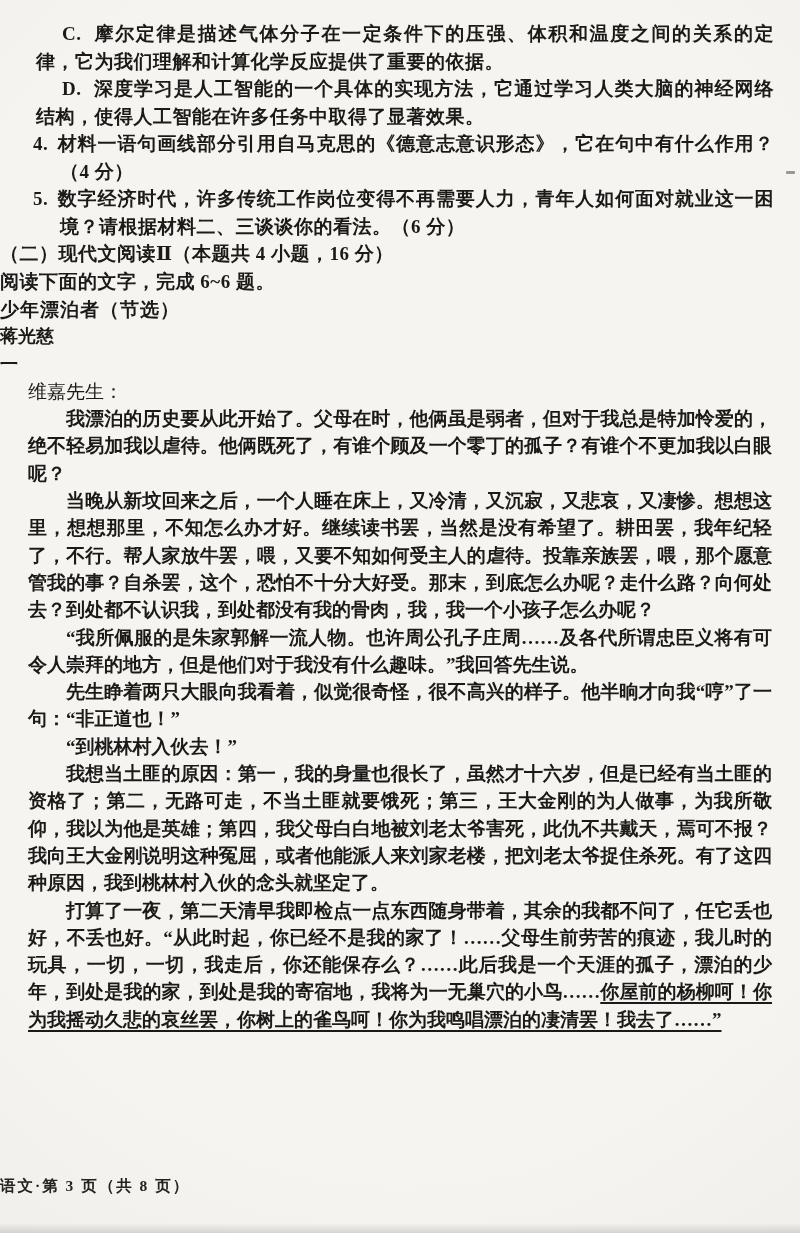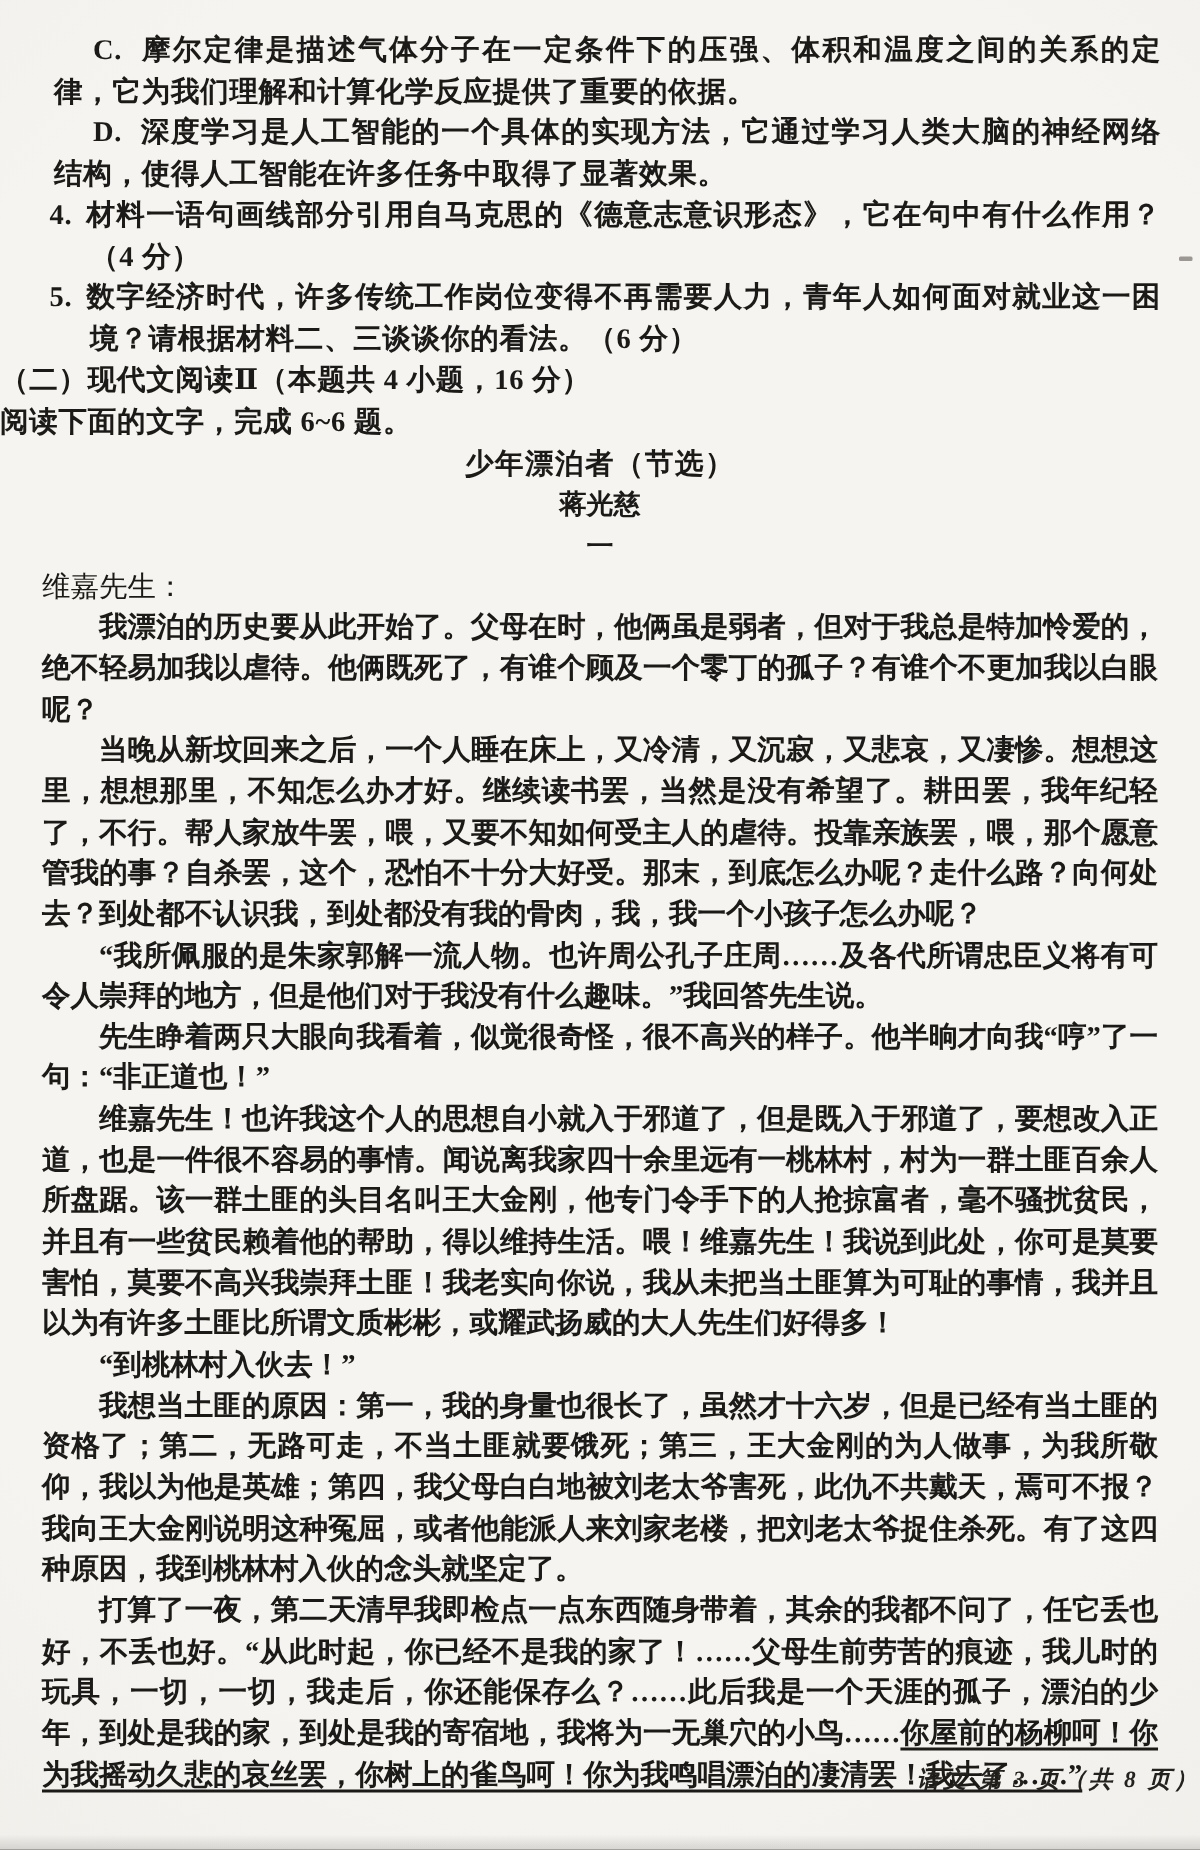--- a/index.html
+++ b/index.html
@@ -48,21 +48,21 @@
   .opt-label { margin-right: 12px; }
   .qitem {
     padding-left: 60px;
     padding-right: 26px;
     text-indent: -27px;
   }
   .q-num { margin-right: 9px; }
   .section-heading { margin-left: 30px; padding-right: 42px; }
   .instruction { margin-left: 63px; padding-right: 26px; }
   
-  .title-block { text-align: center; line-height: 27.3px; margin-top: 1px; }
+  .title-block { line-height: 27.3px; margin-top: 1px; }
   .passage-title { font-size: 19px; font-weight: 700; letter-spacing: 1px; margin: 0; }
   .passage-author { font-size: 18px; font-weight: 600; margin: 0; }
   .part-marker { font-size: 18px; font-weight: 700; margin: 0; }
   
   .letter {
     margin: 0 28px;
     font-size: 19px;
     line-height: 27.3px;
     font-weight: 400;
   }
@@ -73,26 +73,25 @@
     text-decoration: underline;
     text-decoration-thickness: 1.5px;
     text-underline-offset: 4px;
   }
   
   .footer {
     position: absolute;
     bottom: 36px;
     left: 0;
     width: 800px;
-    text-align: right;
+    text-align: left;
     font-size: 15.5px;
     font-weight: 700;
     letter-spacing: 2px;
     color: #24221f;
-    font-style: italic;
   }
   
   .speck {
     position: absolute;
     top: 171px;
     right: 5px;
     width: 9px;
     height: 3px;
     background: #6a665f;
     opacity: 0.65;
@@ -121,21 +120,20 @@
       <p class="passage-author">蒋光慈</p>
       <p class="part-marker">一</p>
     </div>
 
     <div class="letter">
       <p class="salutation">维嘉先生：</p>
       <p class="para">我漂泊的历史要从此开始了。父母在时，他俩虽是弱者，但对于我总是特加怜爱的，绝不轻易加我以虐待。他俩既死了，有谁个顾及一个零丁的孤子？有谁个不更加我以白眼呢？</p>
       <p class="para">当晚从新坟回来之后，一个人睡在床上，又冷清，又沉寂，又悲哀，又凄惨。想想这里，想想那里，不知怎么办才好。继续读书罢，当然是没有希望了。耕田罢，我年纪轻了，不行。帮人家放牛罢，喂，又要不知如何受主人的虐待。投靠亲族罢，喂，那个愿意管我的事？自杀罢，这个，恐怕不十分大好受。那末，到底怎么办呢？走什么路？向何处去？到处都不认识我，到处都没有我的骨肉，我，我一个小孩子怎么办呢？</p>
       <p class="para">“我所佩服的是朱家郭解一流人物。也许周公孔子庄周……及各代所谓忠臣义将有可令人崇拜的地方，但是他们对于我没有什么趣味。”我回答先生说。</p>
       <p class="para">先生睁着两只大眼向我看着，似觉很奇怪，很不高兴的样子。他半晌才向我“哼”了一句：“非正道也！”</p>
-      <p class="para">维嘉先生！也许我这个人的思想自小就入于邪道了，但是既入于邪道了，要想改入正道，也是一件很不容易的事情。闻说离我家四十余里远有一桃林村，村为一群土匪百余人所盘踞。该一群土匪的头目名叫王大金刚，他专门令手下的人抢掠富者，毫不骚扰贫民，并且有一些贫民赖着他的帮助，得以维持生活。喂！维嘉先生！我说到此处，你可是莫要害怕，莫要不高兴我崇拜土匪！我老实向你说，我从未把当土匪算为可耻的事情，我并且以为有许多土匪比所谓文质彬彬，或耀武扬威的大人先生们好得多！</p>
       <p class="para">“到桃林村入伙去！”</p>
       <p class="para">我想当土匪的原因：第一，我的身量也很长了，虽然才十六岁，但是已经有当土匪的资格了；第二，无路可走，不当土匪就要饿死；第三，王大金刚的为人做事，为我所敬仰，我以为他是英雄；第四，我父母白白地被刘老太爷害死，此仇不共戴天，焉可不报？我向王大金刚说明这种冤屈，或者他能派人来刘家老楼，把刘老太爷捉住杀死。有了这四种原因，我到桃林村入伙的念头就坚定了。</p>
       <p class="para"><span>打算了一夜，第二天清早我即检点一点东西随身带着，其余的我都不问了，任它丢也好，不丢也好。“从此时起，你已经不是我的家了！……父母生前劳苦的痕迹，我儿时的玩具，一切，一切，我走后，你还能保存么？……此后我是一个天涯的孤子，漂泊的少年，到处是我的家，到处是我的寄宿地，我将为一无巢穴的小鸟……</span><span class="underlined">你屋前的杨柳呵！你为我摇动久悲的哀丝罢，你树上的雀鸟呵！你为我鸣唱漂泊的凄清罢！我去了……”</span></p>
     </div>
 
   </div>
 
   <div class="footer">语文·第 3 页（共 8 页）</div>
 </div>
 

